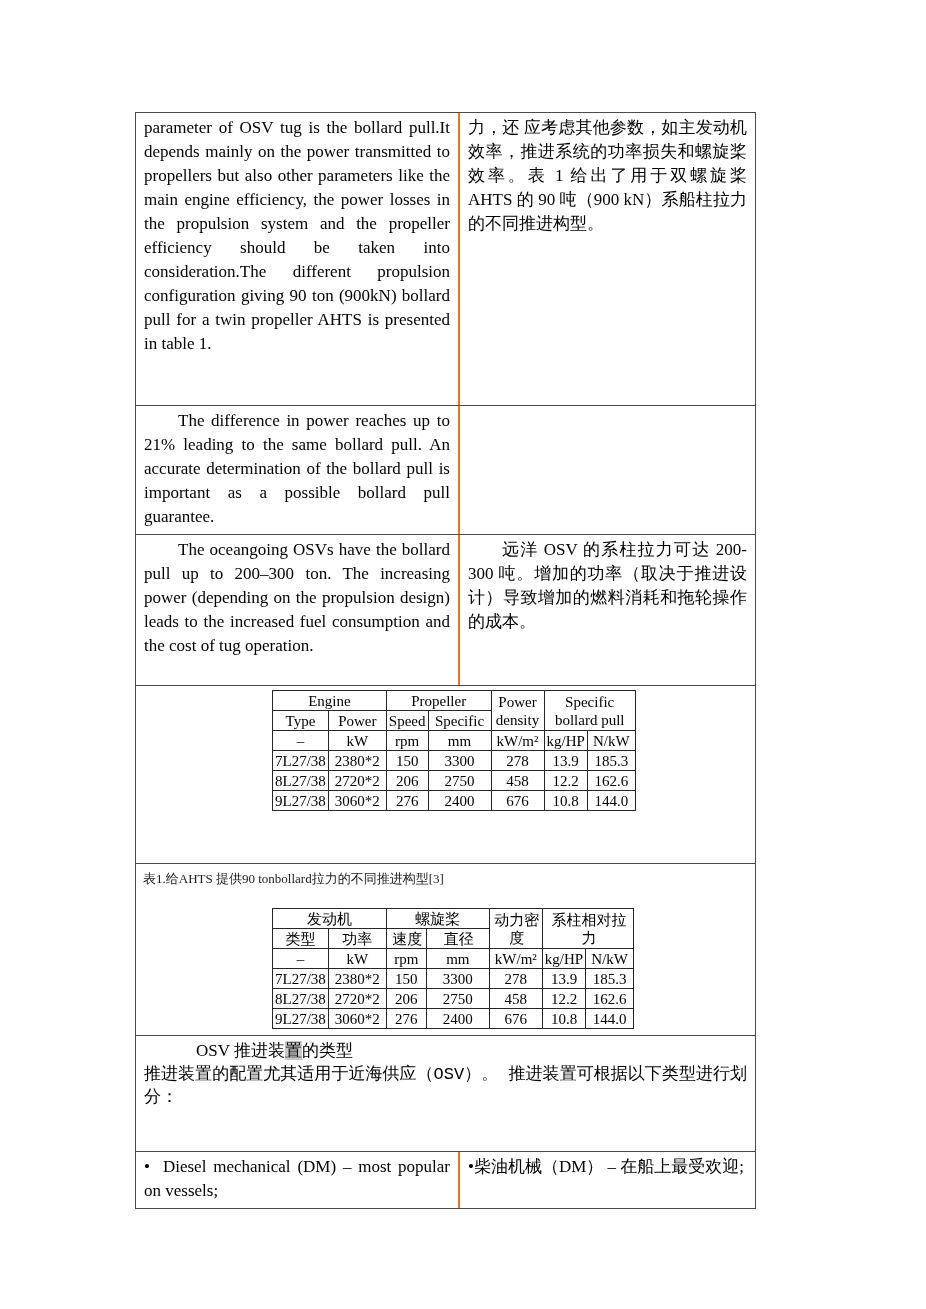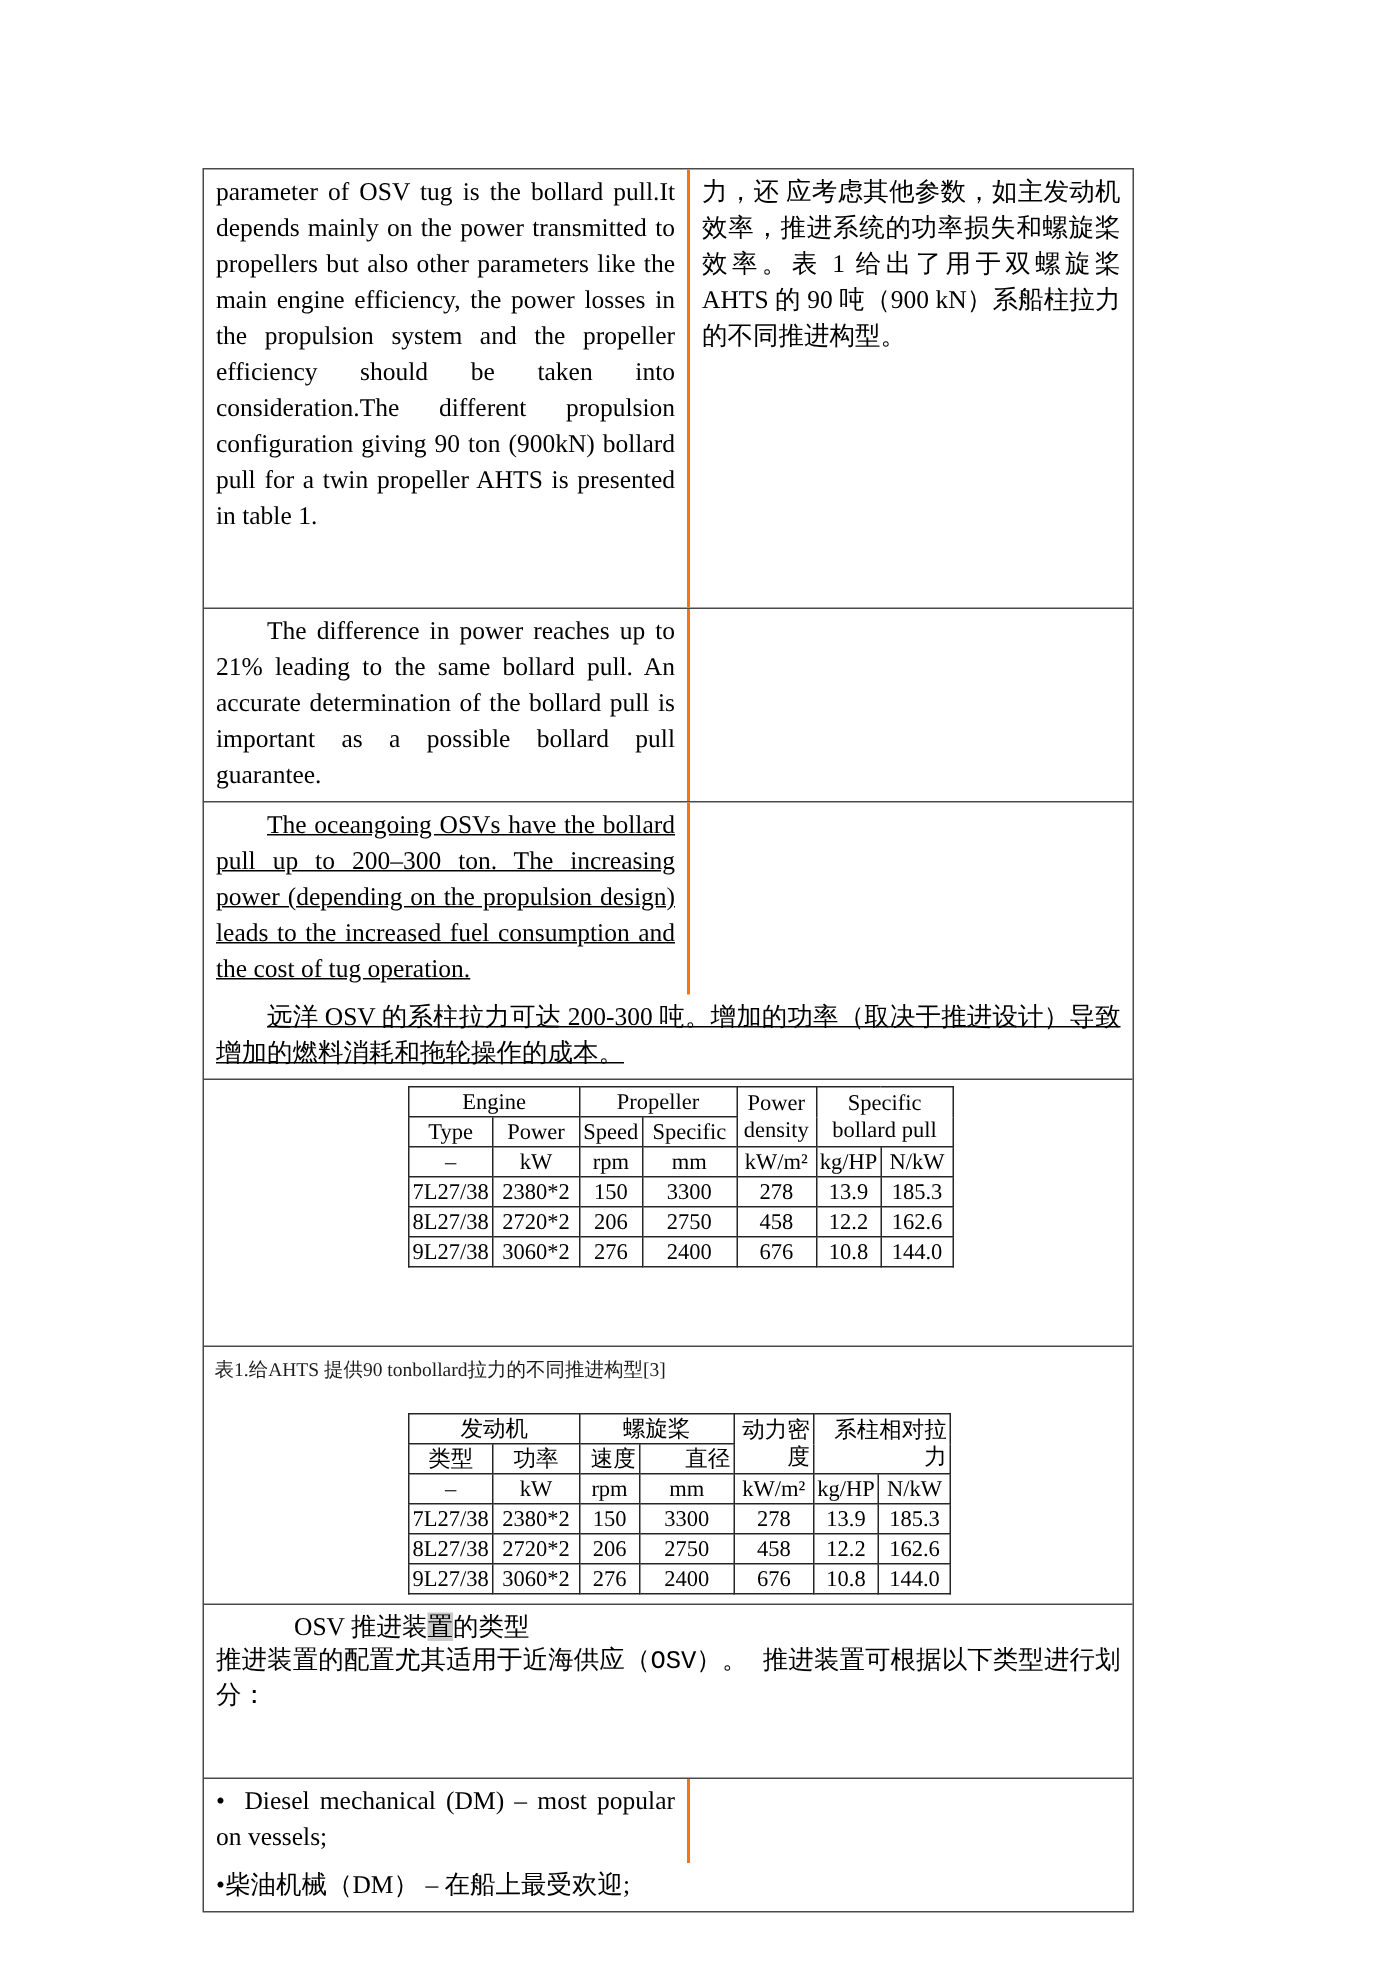--- a/index.html
+++ b/index.html
@@ -2,48 +2,48 @@
 <html><head>
 <meta charset="utf-8">
 <style>
   html,body{margin:0;padding:0;background:#ffffff;}
   body{width:926px;height:1309px;position:relative;
        font-family:"Liberation Serif","DejaVu Serif",serif;color:#000;}
 
   .doc-table{position:absolute;left:135px;top:112px;width:621px;
              border:1px solid #4a4a4a;background:#fff;box-sizing:border-box;}
   .t-row{display:flex;box-sizing:border-box;}
-  .t-row + .t-row{border-top:1px solid #4a4a4a;flex-direction:column;}
+  .t-row + .t-row{border-top:1px solid #4a4a4a;}
   .cell{box-sizing:border-box;padding:3px 8px 5px 8px;font-size:17px;line-height:24px;}
   .cell-l{width:324px;border-right:2px solid #f97316;}
   .cell-r{flex:1;}
   .cell p{margin:0;text-align:justify;}
   .indent p, p.indent{text-indent:34px;}
   .noindent{text-indent:0 !important;font-family:Liberation Mono, monospace;}
 
   .r1{min-height:292px;}
   .r2{min-height:121px;}
-  .r3{min-height:151px;text-decoration:underline;}
+  .r3{min-height:151px;}
   .r-types{min-height:116px;}
   .r-types .cell p{line-height:23.5px;}
   .r-bullet{min-height:48px;}
   .bullet{display:inline-block;margin-right:13px;}
 
   .full-cell{box-sizing:border-box;padding:4px 7px;}
   .full-cell.en{min-height:177px;}
   .full-cell.zh{min-height:171px;}
   .caption-en{font-family:"Liberation Sans","DejaVu Sans",sans-serif;
               font-size:15.5px;line-height:21px;color:#3a3a3a;margin:4px 0 9px 0;}
   .caption-zh{font-size:13px;line-height:17px;color:#1c1c1c;margin:2px 0 21px 0;}
 
   table.data{border-collapse:collapse;margin-left:129px;table-layout:fixed;
              font-size:15px;background:#fff;}
   table.data td{border:1px solid #262626;height:19px;padding:0 2px;
                 text-align:center;line-height:18px;overflow:hidden;}
-  table.data .zh-left{text-align:right;padding-left:4px;}
+  table.data .zh-left{text-align:center;padding-left:4px;}
   .hl{background:#c9c9c9;}
 </style>
 </head>
 <body>
 
 <div class="doc-table">
 
   <div class="t-row r1">
     <div class="cell cell-l">
       <p>parameter of OSV tug is the bollard pull.It depends mainly on the power transmitted to propellers but also other parameters like the main engine efficiency, the power losses in the propulsion system and the propeller efficiency should be taken into consideration.The different propulsion configuration giving 90 ton (900kN) bollard pull for a twin propeller AHTS is presented in table 1.</p>

